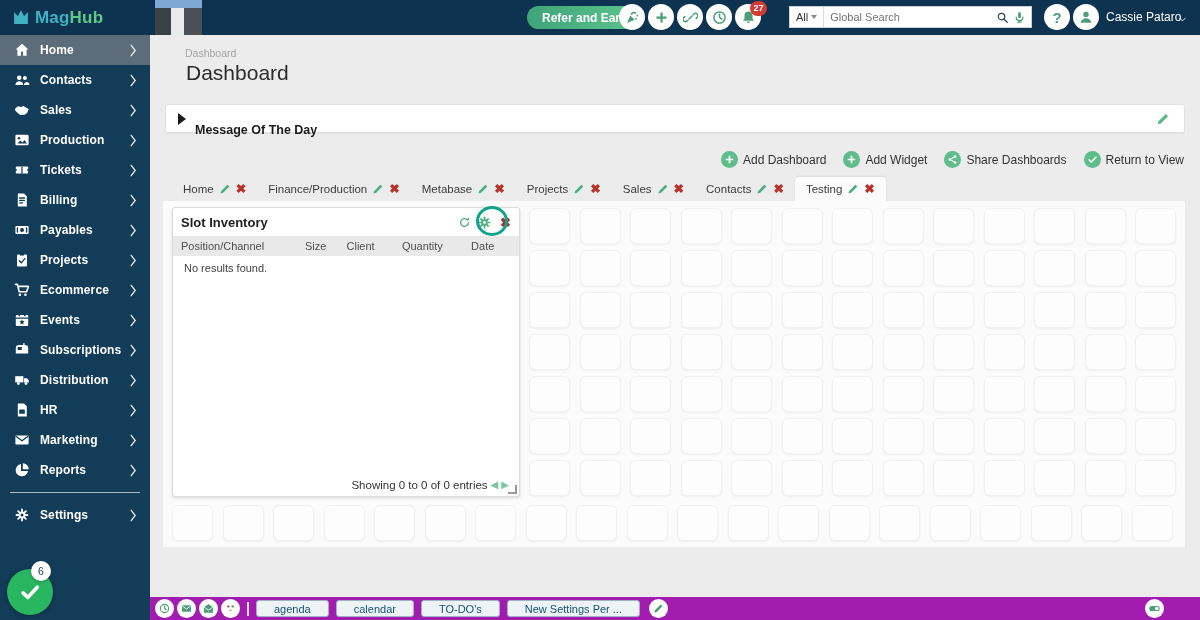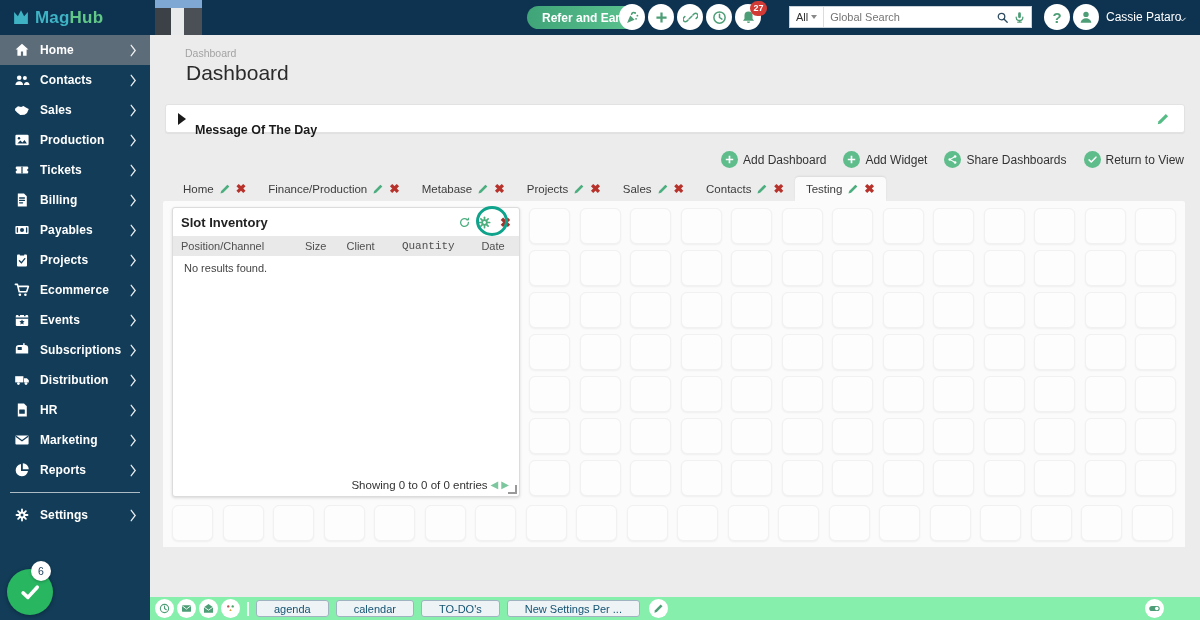--- a/index.html
+++ b/index.html
@@ -79,35 +79,35 @@
   #w-head{height:28px;display:flex;align-items:center;padding:0 8px;}
   #w-title{font-size:13px;font-weight:bold;color:#222;flex:1;}
   #w-refresh{color:#4cae7f;margin-right:6px;}
   #w-gear{color:#4cae7f;margin-right:8px;}
   #w-close{color:#a2322c;font-size:13px;font-weight:bold;cursor:pointer;line-height:1;}
   #annotation{position:absolute;left:303px;top:-2px;width:32px;height:30px;border:3px solid #0fa38c;border-radius:50%;
     box-sizing:border-box;pointer-events:none;z-index:6;}
   #w-thead{height:20px;background:#e9e9e9;display:flex;align-items:center;font-size:11px;color:#4f4f4f;}
   .th{box-sizing:border-box;padding:0 4px;}
   .th:nth-child(1){width:37%;padding-left:8px;} .th:nth-child(2){width:12%;} .th:nth-child(3){width:16%;}
-  .th:nth-child(4){width:20%;font-family:Liberation Mono, monospace;} .th:nth-child(5){width:15%;text-align:center;}
+  .th:nth-child(4){width:20%;} .th:nth-child(5){width:15%;}
   #w-empty{font-size:11px;color:#444;padding:6px 11px;}
   #w-footer{position:absolute;right:10px;bottom:5px;font-size:11.5px;color:#333;display:flex;align-items:center;gap:3px;}
   .pg-arrow{color:#7cc79e;font-size:10px;cursor:pointer;line-height:1;}
   #w-resize{position:absolute;right:2px;bottom:2px;width:7px;height:7px;border-right:2px solid #9a9a9a;border-bottom:2px solid #9a9a9a;cursor:se-resize;}
 
   
   #grid-right{position:absolute;left:379px;top:173px;display:grid;grid-template-columns:repeat(13,41px);
     grid-auto-rows:36px;column-gap:9.5px;row-gap:6px;}
   #grid-bottom{position:absolute;left:22px;top:470px;display:grid;grid-template-columns:repeat(20,41px);
     grid-auto-rows:36px;column-gap:9.5px;row-gap:6px;}
   .cell{background:#fdfdfd;border:1px solid #f1f1f1;border-radius:6px;box-shadow:0 1px 2px rgba(0,0,0,.05);box-sizing:border-box;}
 
   
-  #bottombar{position:absolute;left:150px;top:597px;width:1050px;height:23px;background:#86efac;z-index:30;
+  #bottombar{position:absolute;left:150px;top:597px;width:1050px;height:23px;background:#a21caf;z-index:30;
     display:flex;align-items:center;padding-left:5px;box-sizing:border-box;}
   .bb-circle{width:19px;height:19px;border-radius:50%;background:#fff;color:#4d9e76;--cut:#fff;margin-right:3px;
     display:flex;align-items:center;justify-content:center;cursor:pointer;flex:0 0 auto;}
   #bb-divider{width:2px;height:14px;background:rgba(255,255,255,.85);margin:0 7px 0 4px;}
   .pill{height:17px;line-height:16px;border-radius:3px;background:#eef4f6;border:1px solid #9fb4c0;color:#155372;
     font-size:11px;padding:0 17px;margin-right:7px;cursor:pointer;white-space:nowrap;box-sizing:border-box;}
   #bb-edit{margin-left:2px;}
   #bb-toggle{position:absolute;right:33px;top:2px;}
 
   

